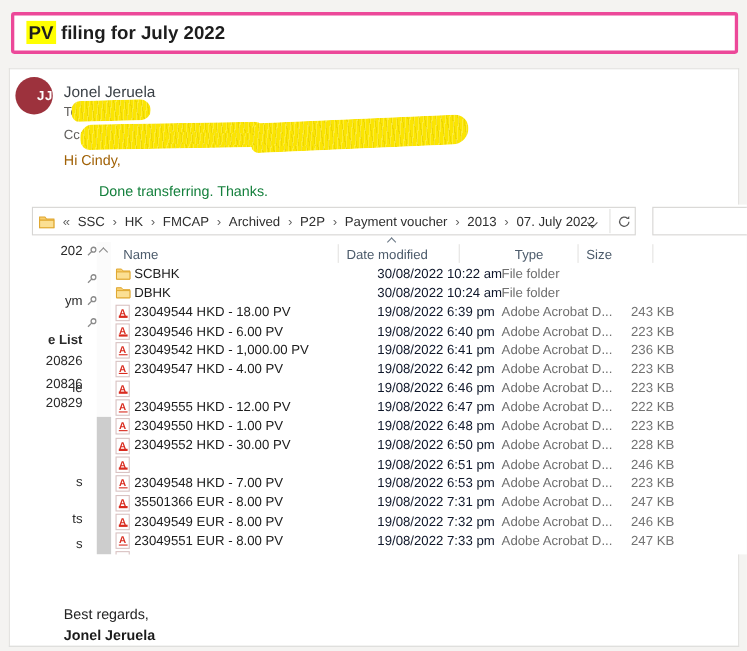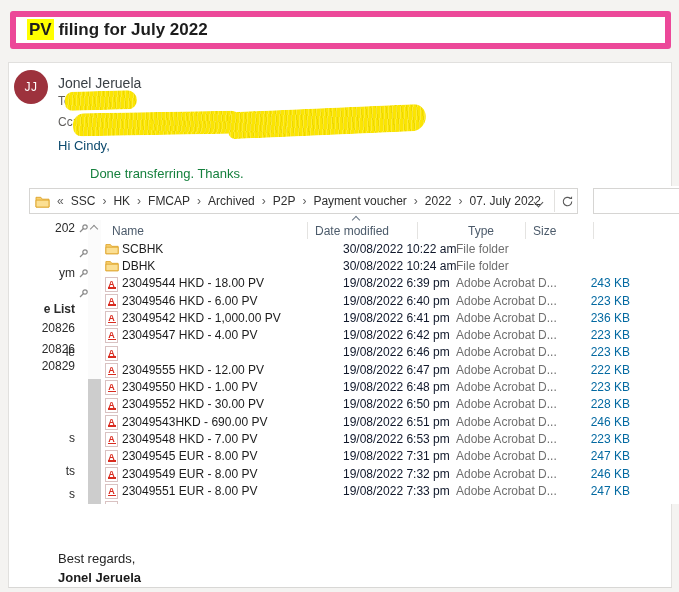--- a/index.html
+++ b/index.html
@@ -2,35 +2,35 @@
 <html><head>
 <meta charset="utf-8">
 <style>
   * { margin:0; padding:0; box-sizing:border-box; }
   html,body { width:679px; height:592px; }
   body { font-family:"Liberation Sans", sans-serif; background:#f4f3f1; position:relative; overflow:hidden; }
   .stage { position:absolute; left:0; top:0; width:679px; height:592px; }
 
   
   .subject-card { position:absolute; left:10px; top:11px; width:661px; height:38px;
-    background:#fff; border:6px solid #ec4899; border-radius:3px;
+    background:#fff; border:3px solid #ec4899; border-radius:3px;
     display:flex; align-items:center; padding-left:11px;
     font-size:17px; font-weight:600; color:#1d1d1d; }
   .subject-hl { background:#ffff00; padding:1px 2px; }
 
   
   .msg-card { position:absolute; left:8px; top:62px; width:664px; height:526px;
     background:#fff; border:1px solid #e1e0de; border-bottom:1px solid #d8d7d5; }
 
   .avatar { position:absolute; left:14px; top:70px; width:34px; height:34px; border-radius:50%;
-    background:#9d323d; color:#fff; font-size:12px; font-weight:normal; letter-spacing:.5px;
-    display:flex; align-items:center; justify-content:center; cursor:pointer; }
+    background:#9d323d; color:#fff; font-size:12px; font-weight:bold; letter-spacing:.5px;
+    display:flex; align-items:center; justify-content:flex-end; cursor:pointer; }
   .sender { position:absolute; left:58px; top:75px; font-size:14px; color:#3a4046; }
   .meta-label { position:absolute; left:58px; font-size:12px; color:#605e5c; }
-  .greeting { position:absolute; left:58px; top:138px; font-size:13px; color:#0c4a6e; }
+  .greeting { position:absolute; left:58px; top:138px; font-size:13px; color:#a16207; }
   .bodytext { position:absolute; left:58px; top:166px; font-size:13px; color:#15803d;margin-left:32px; }
   .closing  { position:absolute; left:58px; top:551px; font-size:13px; color:#242424; }
   .signature{ position:absolute; left:58px; top:570px; font-size:13px; font-weight:600; color:#1b1b1b; }
 
   
   .scribble { position:absolute; background:#fbe503;
     background-image:repeating-linear-gradient(97deg, rgba(255,255,255,.22) 0 1px, rgba(0,0,0,0) 1px 4px),
                      repeating-linear-gradient(83deg, rgba(196,170,0,.25) 0 1px, rgba(0,0,0,0) 1px 5px); }
   .scr-to  { left:65px; top:91px;  width:72px;  height:19px; border-radius:9px 11px 10px 8px;  transform:rotate(-1.5deg); }
   .scr-cc1 { left:73px; top:112px; width:168px; height:23px; border-radius:12px 10px 14px 9px; transform:rotate(-1deg); }
@@ -67,21 +67,21 @@
   .sort-caret { position:absolute; top:31px; width:6px; height:6px;
     border-left:1.3px solid #6b7886; border-top:1.3px solid #6b7886; transform:rotate(45deg); }
   .col-sep { position:absolute; top:36px; width:1px; height:17px; background:#e4e3e1; }
 
   .rows { position:absolute; left:72px; top:54px; width:579px; }
   .frow { position:relative; height:17.3px; display:flex; align-items:center; cursor:pointer; }
   .frow .ficon { position:absolute; left:5px; top:2px; width:14px; height:13px; }
   .frow .fname { position:absolute; left:22px; width:200px; color:#1c1c1c; white-space:nowrap; overflow:hidden; }
   .frow .fdate { position:absolute; left:243px; width:110px; color:#0f172a; white-space:nowrap; }
   .frow .ftype { position:absolute; left:356px; width:100px; color:#6f6f6f; white-space:nowrap; }
-  .frow .fsize { position:absolute; left:470px; width:60px; color:#0369a1; text-align:right; white-space:nowrap; }
+  .frow .fsize { position:absolute; left:453px; width:60px; color:#737373; text-align:right; white-space:nowrap; }
 
   .pdficon { width:13px; height:15px; background:#fff; border:1px solid #d9c2c2; position:relative;
     font-size:9px; font-weight:bold; color:#d92b1f; text-align:center; line-height:13px; }
   .pdficon::after { content:""; position:absolute; left:2px; bottom:2px; width:8px; height:1.5px; background:#d92b1f; }
 </style>
 </head>
 <body>
 
 <div class="stage">
 
@@ -120,21 +120,21 @@
           <span class="crumb">HK</span>
           <span class="crumb-sep">›</span>
           <span class="crumb">FMCAP</span>
           <span class="crumb-sep">›</span>
           <span class="crumb">Archived</span>
           <span class="crumb-sep">›</span>
           <span class="crumb">P2P</span>
           <span class="crumb-sep">›</span>
           <span class="crumb">Payment voucher</span>
           <span class="crumb-sep">›</span>
-          <span class="crumb">2022</span>
+          <span class="crumb">2013</span>
           <span class="crumb-sep">›</span>
           <span class="crumb">07. July 2022</span>
         </div>
       <div class="addr-chevron"></div>
       <div class="addr-vsep"></div>
       <div class="refresh-btn">
         <svg width="13" height="13" viewBox="0 0 16 16">
             <path d="M13.2 8 a5.2 5.2 0 1 1 -1.6 -3.7" fill="none" stroke="#5a5a5a" stroke-width="1.4"></path>
             <path d="M13.6 1.6 v3.4 h-3.4 z" fill="#5a5a5a"></path>
           </svg>
@@ -276,39 +276,38 @@
           </span>
     <span class="fname">23049552 HKD - 30.00 PV</span>
     <span class="fdate">19/08/2022 6:50 pm</span>
     <span class="ftype">Adobe Acrobat D...</span>
     <span class="fsize">228 KB</span>
   </div>
         <div class="frow">
     <span class="ficon">
             <div class="pdficon">A</div>
           </span>
-    <span class="fname">23049543HKD - 690.00 PV</span>
     <span class="fdate">19/08/2022 6:51 pm</span>
     <span class="ftype">Adobe Acrobat D...</span>
     <span class="fsize">246 KB</span>
   </div>
         <div class="frow">
     <span class="ficon">
             <div class="pdficon">A</div>
           </span>
     <span class="fname">23049548 HKD - 7.00 PV</span>
     <span class="fdate">19/08/2022 6:53 pm</span>
     <span class="ftype">Adobe Acrobat D...</span>
     <span class="fsize">223 KB</span>
   </div>
         <div class="frow">
     <span class="ficon">
             <div class="pdficon">A</div>
           </span>
-    <span class="fname">23049545 EUR - 8.00 PV</span>
+    <span class="fname">35501366 EUR - 8.00 PV</span>
     <span class="fdate">19/08/2022 7:31 pm</span>
     <span class="ftype">Adobe Acrobat D...</span>
     <span class="fsize">247 KB</span>
   </div>
         <div class="frow">
     <span class="ficon">
             <div class="pdficon">A</div>
           </span>
     <span class="fname">23049549 EUR - 8.00 PV</span>
     <span class="fdate">19/08/2022 7:32 pm</span>

